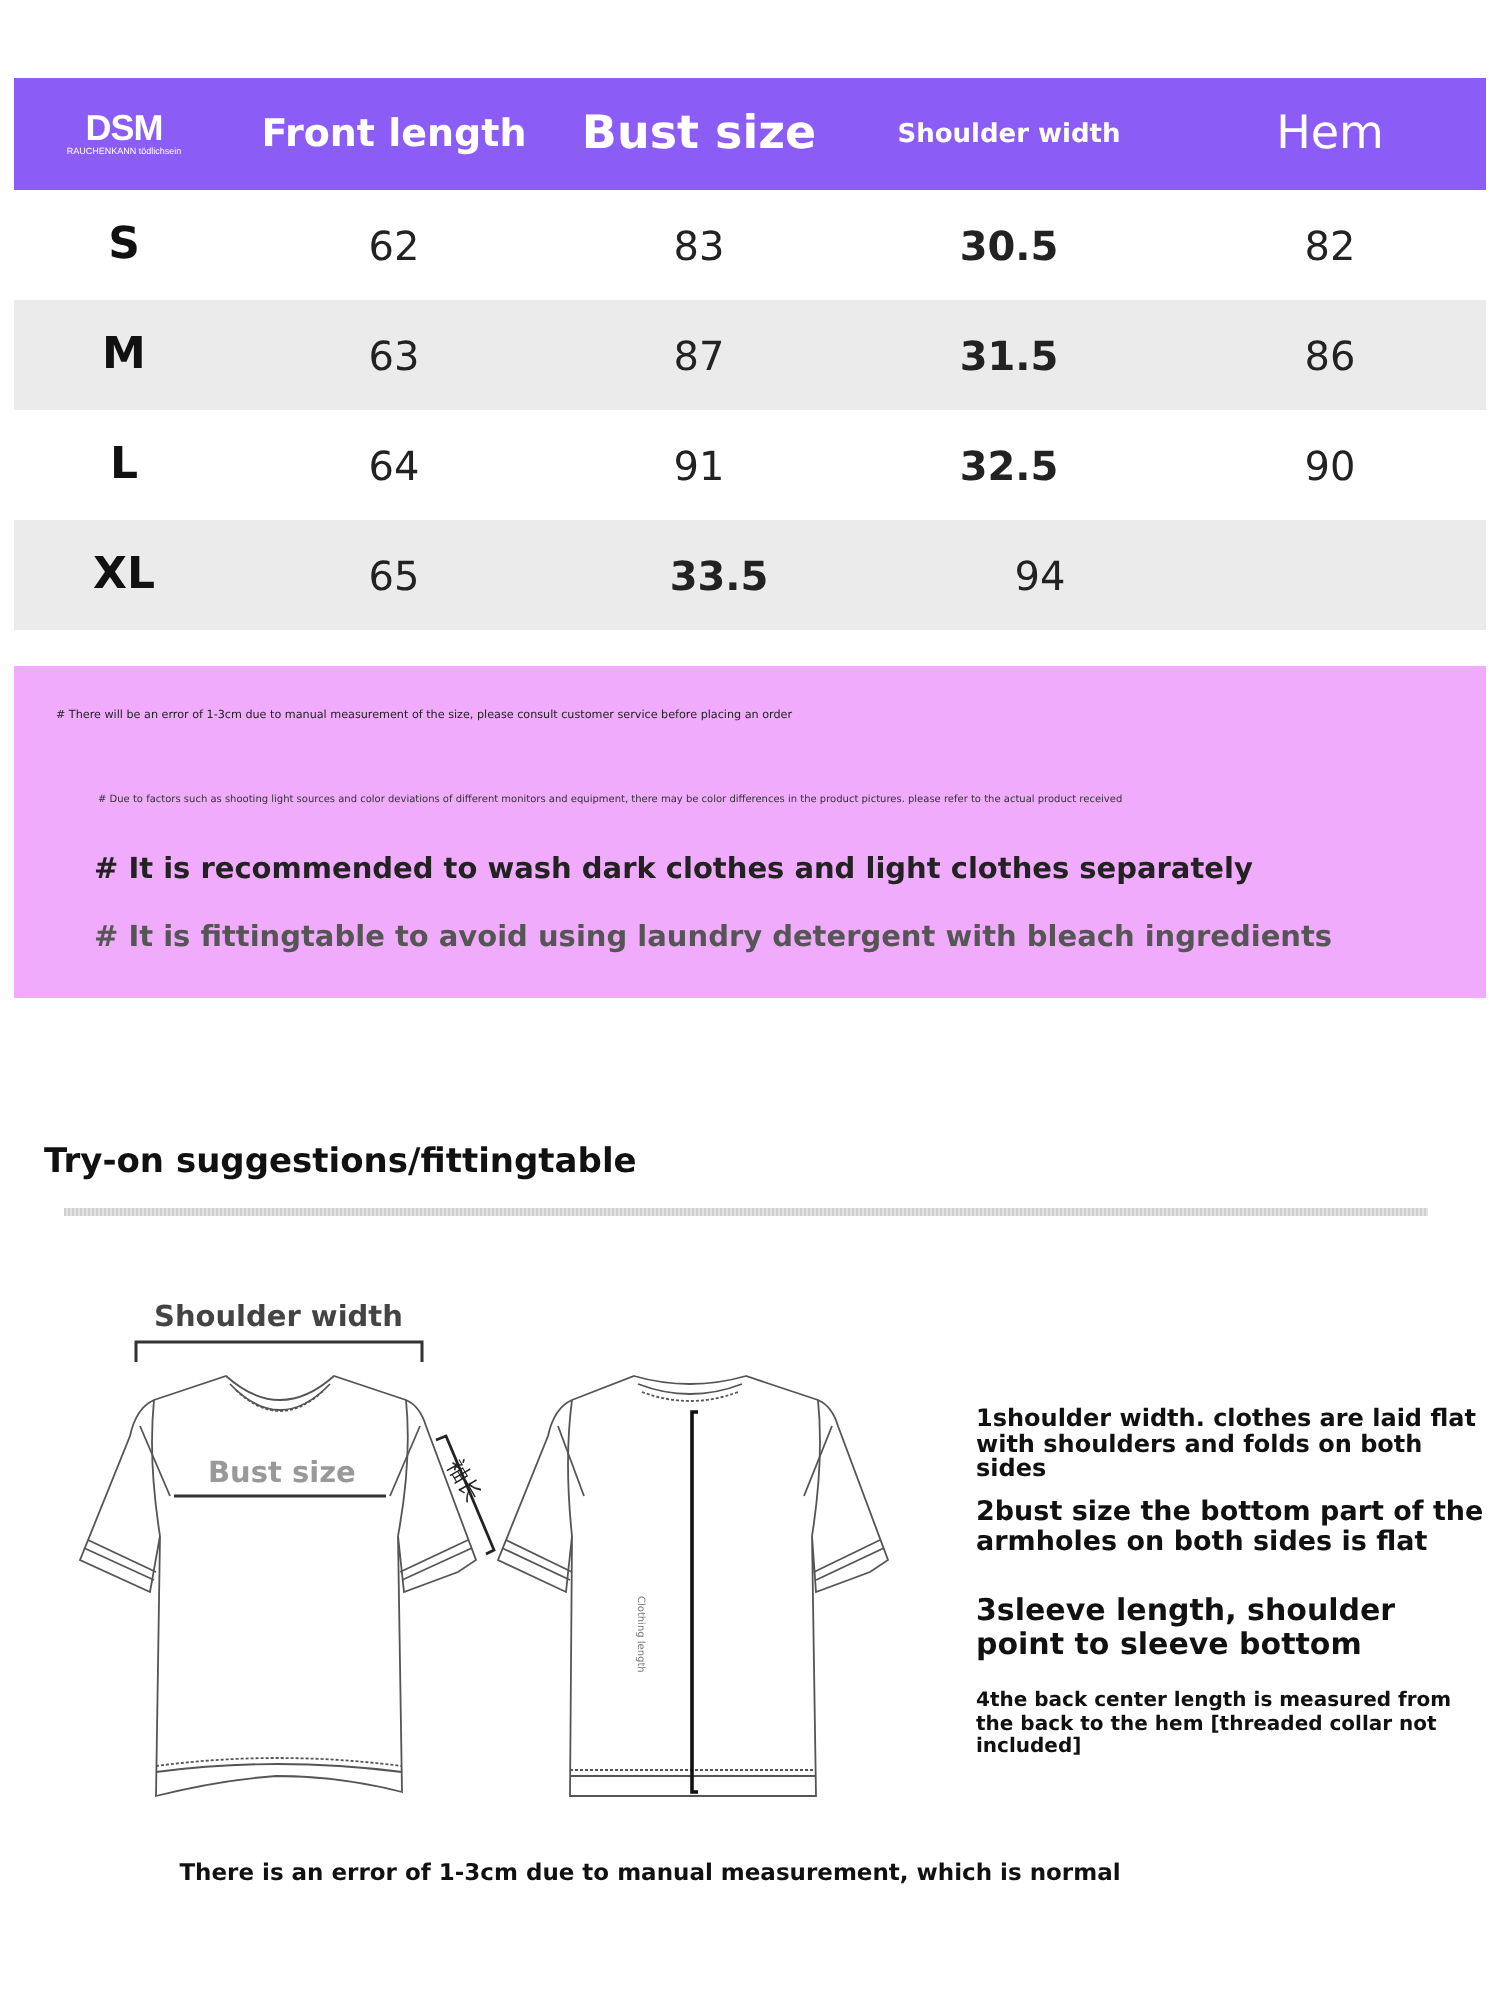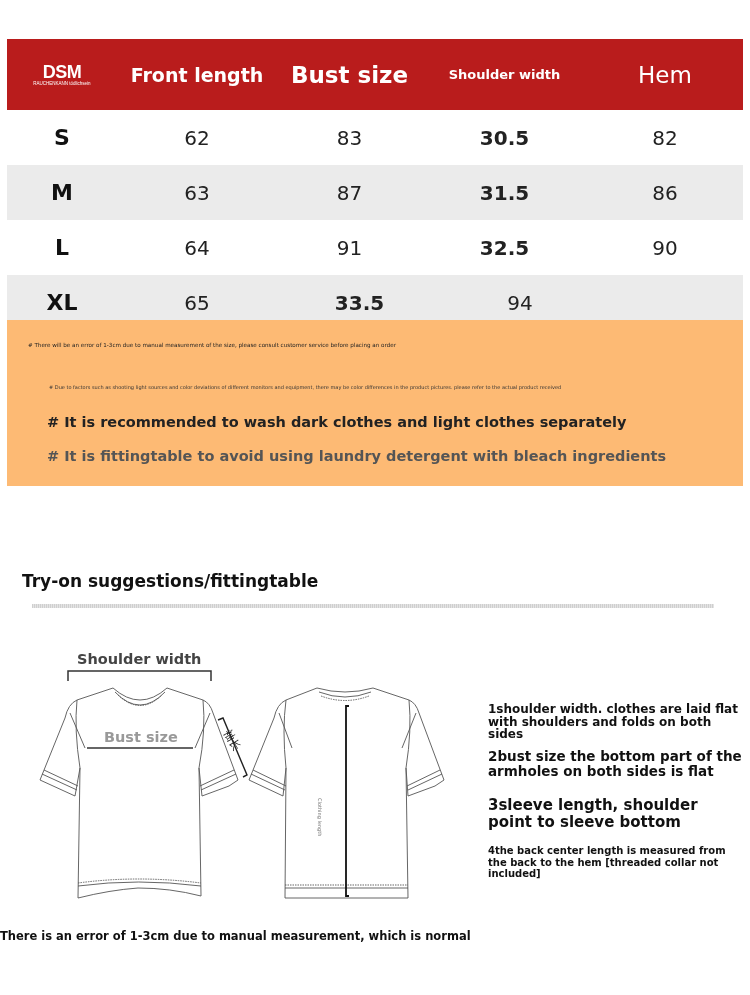--- a/index.html
+++ b/index.html
@@ -2,37 +2,37 @@
 <html><head>
 <meta charset="utf-8">
 <style>
   html, body { margin: 0; padding: 0; }
   body {
     width: 750px; height: 995px; background: #ffffff; position: relative; overflow: hidden;
     font-family: "DejaVu Sans", sans-serif; color: #111;
   }
   
   .size-table { position: absolute; left: 7px; top: 39px; width: 736px; }
-  .thead { height: 71px; background: #b91c1c; display: flex; align-items: center; color: #fff; justify-content: flex-end; }
+  .thead { height: 56px; background: #8b5cf6; display: flex; align-items: center; color: #fff; justify-content: flex-end; }
   .col { text-align: center; }
   .c0 { width: 110px; } .c1 { width: 160px; } .c2 { width: 145px; } .c3 { width: 165px; font-weight: bold; } .c4 { width: 156px; }
   .logo { display: flex; flex-direction: column; align-items: center; justify-content: center; }
   .logo-main { font-family: "Liberation Sans", sans-serif; font-weight: bold; font-size: 18px; letter-spacing: -0.5px; line-height: 18px; }
   .logo-sub { font-family: "Liberation Sans", sans-serif; font-size: 4.5px; line-height: 6px; letter-spacing: 0; }
   .th1 { font-weight: bold; font-size: 19px; }
   .th2 { font-weight: bold; font-size: 23px; }
   .th3 { font-weight: bold; font-size: 13px; }
   .th4 { font-weight: normal; font-size: 23px; }
   .row { height: 55px; display: flex; align-items: center; }
   .row.alt { background: #ebebeb; }
   .size-label { font-weight: bold; font-size: 22px; }
   .cell { font-size: 20px; color: #222; font-family: "DejaVu Sans", sans-serif; }
 
   
-  .notes { position: absolute; left: 7px; top: 320px; width: 736px; height: 166px; background: #fdba74; }
+  .notes { position: absolute; left: 7px; top: 333px; width: 736px; height: 166px; background: #f0abfc; }
   .note-small1 { position: absolute; left: 10px; top: 22px; width: 390px; text-align: center; font-size: 5.6px; line-height: 7.5px; color: #222; }
   .note-small2 { position: absolute; left: 42px; top: 64px; font-size: 5px; color: #333; white-space: nowrap; }
   .note-wash { position: absolute; left: 40px; top: 94px; font-size: 14.5px; font-weight: bold; color: #222; white-space: nowrap; }
   .note-bleach { position: absolute; left: 40px; top: 128px; font-size: 14.5px; font-weight: bold; color: #555; white-space: nowrap; }
 
   
   .section-title { position: absolute; left: 22px; top: 571px; font-size: 17px; font-weight: bold; color: #111; white-space: nowrap; }
   .dotted-rule { position: absolute; left: 32px; top: 604px; width: 682px; height: 4px;
     background: repeating-linear-gradient(90deg, #cfcfcf 0 1px, #e4e4e4 1px 2px); }
 
@@ -41,21 +41,21 @@
   .bust-label { position: absolute; left: 74px; top: 89px; font-size: 14.5px; font-weight: bold; color: #999; white-space: nowrap; }
   .sleeve-label { position: absolute; left: 203px; top: 87px; font-size: 11px; color: #222; transform: rotate(60deg); transform-origin: left top; white-space: nowrap; }
   .length-label { position: absolute; left: 293px; top: 158px; font-size: 5px; color: #777; transform: rotate(90deg); transform-origin: left top; white-space: nowrap; line-height: 6px; }
 
   .explain { position: absolute; left: 488px; color: #111; font-weight: bold; }
   .ex1 { top: 703px; width: 250px; font-size: 12px; line-height: 12.5px; }
   .ex2 { top: 749px; width: 255px; font-size: 13.5px; line-height: 15px; }
   .ex3 { top: 797px; width: 255px; font-size: 15px; line-height: 17px; }
   .ex4 { top: 845px; width: 255px; font-size: 10px; line-height: 11.5px; }
 
-  .footer-note { position: absolute; left: 0; width: 650px; top: 929px; text-align: left; font-size: 11.5px; font-weight: bold; color: #111; }
+  .footer-note { position: absolute; left: 0; width: 650px; top: 929px; text-align: center; font-size: 11.5px; font-weight: bold; color: #111; }
 </style>
 </head>
 <body>
 
 <div class="size-table">
   <div class="thead">
     <div class="col c0 logo">
       <span class="logo-main">DSM</span>
       <span class="logo-sub">RAUCHENKANN tödlichsein</span>
     </div>

